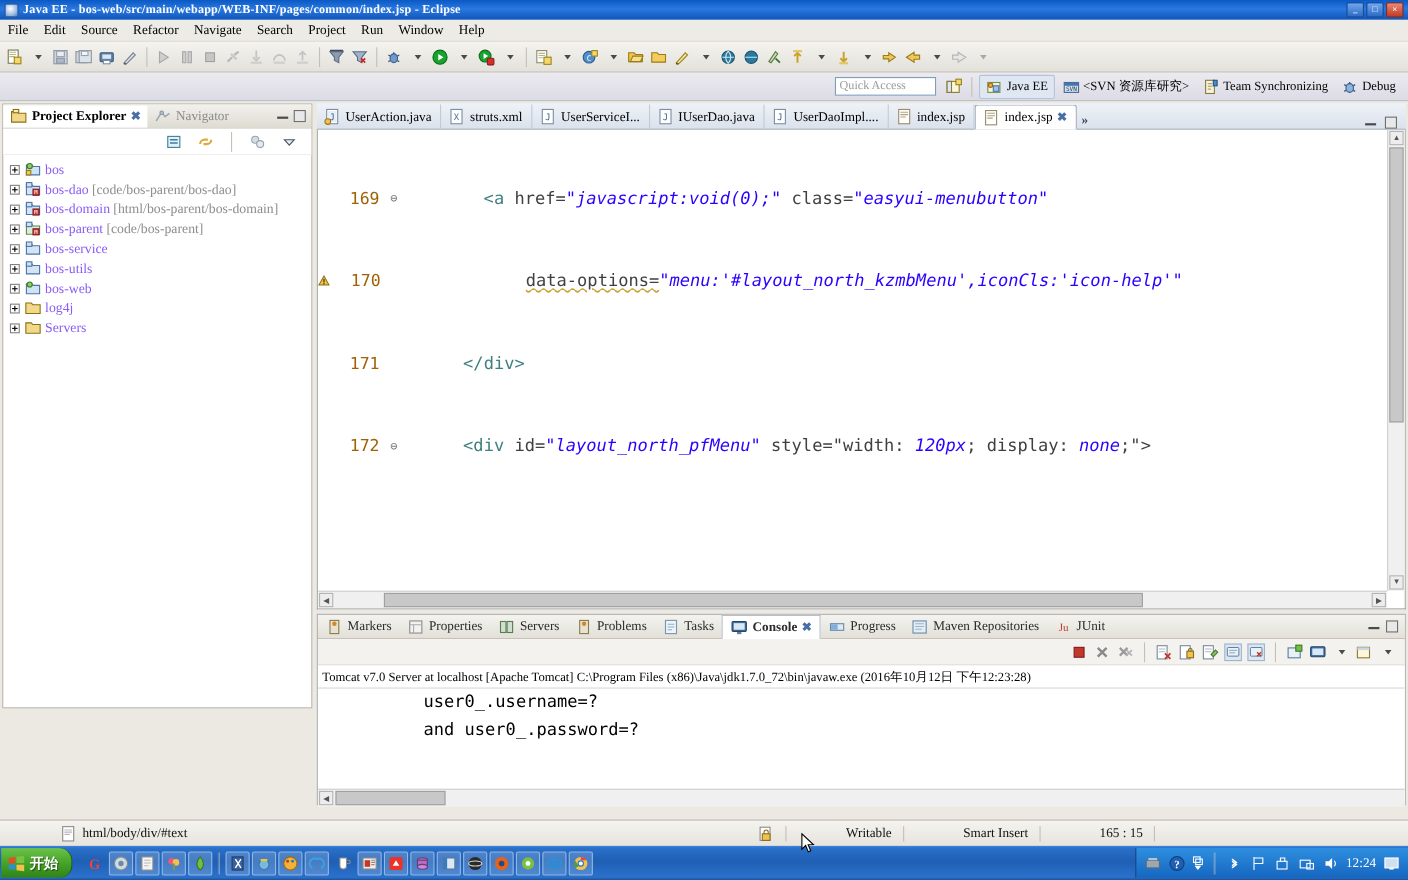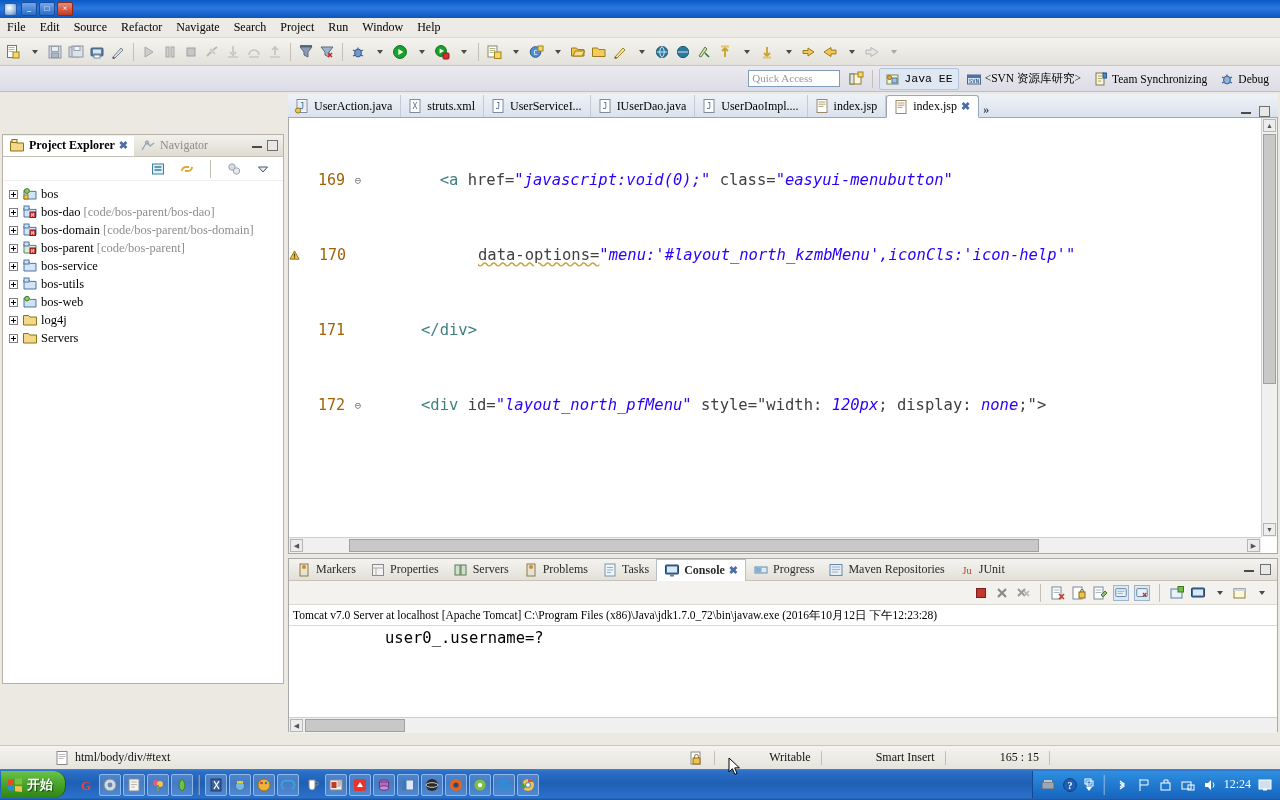--- a/index.html
+++ b/index.html
@@ -59,47 +59,47 @@
     display:flex;align-items:center;justify-content:flex-end;gap:2px;
     border-bottom:1px solid #b9c0cc; padding-right:6px;
     font-family:"Liberation Serif", serif; font-size:11.5px;
   }
   .qaccess {
     width:92px;height:17px;background:#fff;border:1px solid #7f9db9;
     color:#9a9a9a;font-size:11px;line-height:15px;padding-left:3px;
     font-family:"Liberation Serif",serif; margin-right:4px;
   }
   .pbtn { display:flex;align-items:center;gap:3px;padding:2px 5px;white-space:nowrap; }
-  .pbtn.active { background:#dfe7f2; border:1px solid #b4c4da; border-radius:2px;font-family:Liberation Mono, monospace; }
+  .pbtn.active { background:#dfe7f2; border:1px solid #b4c4da; border-radius:2px; }
 
   
   .main { position:absolute; left:0; top:92px; width:1280px; height:653px; background:#ece9e2; }
 
   
   .explorer { position:absolute;left:2px;top:2px;width:282px;height:550px;
-              background:#fff;border:1px solid #b6b2a8;margin-top:40px; }
+              background:#fff;border:1px solid #b6b2a8; }
   .viewtabs { height:22px;background:linear-gradient(to bottom,#f2f1ec,#dedbd2);
               display:flex;align-items:center;border-bottom:1px solid #c6c2b8;
               font-family:"Liberation Serif",serif;font-size:12px;}
   .vtab { display:flex;align-items:center;gap:4px;padding:2px 6px;white-space:nowrap;}
   .vtab.active { background:#fff;font-weight:bold; }
   .vtab.inactive { color:#8b8b8b; }
   .vtclose { font-size:11px;color:#4a6fa5;font-weight:bold; }
   .viewbtns { margin-left:auto;display:flex;gap:5px;padding-right:5px;align-items:center; }
   .vbtn { width:11px;height:11px;border:1px solid #6f6f6f;background:#e8e8e8; }
   .vbtn.min { height:4px;border-top:none;border-left:none;border-right:none;border-bottom:2px solid #4a4a4a;background:none;width:10px;}
   .localbar { height:24px;background:#fff;display:flex;align-items:center;justify-content:flex-end;
               gap:9px;padding-right:10px;border-bottom:1px solid #efefef;}
   .tree { padding:4px 0 0 6px; font-family:"Liberation Serif",serif; font-size:12.5px; }
   .trow { display:flex;align-items:center;height:18px;gap:3px;white-space:nowrap; }
   .expander { width:9px;height:9px;border:1px solid #808080;background:#fff;
               position:relative;flex:none;margin-right:1px;}
   .expander:before{content:"";position:absolute;left:1px;top:3px;width:5px;height:1px;background:#000;}
   .expander:after{content:"";position:absolute;left:3px;top:1px;width:1px;height:5px;background:#000;}
-  .tlabel { color:#000000; }
+  .tlabel { color:#8b5cf6; }
   .tpath { color:#8d8d8d; }
 
   
   .editor { position:absolute;left:288px;top:2px;width:990px;height:460px; }
   .edtabs { height:24px;background:linear-gradient(to bottom,#eef2f8,#dbe2ec);
             display:flex;align-items:flex-end;border-bottom:1px solid #9ba7b8;
             font-family:"Liberation Serif",serif;font-size:12px;}
   .etab { display:flex;align-items:center;gap:4px;padding:3px 8px 3px 6px;height:22px;
           white-space:nowrap;border-right:1px solid #c2cad6;}
   .etab.active { background:#fff;border:1px solid #9ba7b8;border-bottom:1px solid #fff;
@@ -185,20 +185,21 @@
           font-family:"Liberation Serif",serif;font-size:12px; }
   .cursor { position:absolute;pointer-events:none;z-index:50; }
 </style>
 </head>
 <body>
 
 <div class="app">
 
   <div class="titlebar">
     <div class="tico"></div>
+    <div class="ttext">Java EE - bos-web/src/main/webapp/WEB-INF/pages/common/index.jsp - Eclipse</div>
     <div class="winbtns">
       <div class="winbtn">_</div>
       <div class="winbtn">□</div>
       <div class="winbtn close">×</div>
     </div>
   </div>
 
   <div class="menubar">
     <div class="mi">File</div>
     <div class="mi">Edit</div>
@@ -550,21 +551,21 @@
         </div>
         <div class="trow">
           <span class="expander"></span>
           <svg class="ic" viewBox="0 0 16 16">
               <path d="M2 13 V4 h5 l1.2 1.4 H14 V13 Z" fill="#d4e4f2" stroke="#4a74a8"></path>
               <rect x="2" y="2" width="5" height="4" fill="#cfe0ef" stroke="#4a74a8"></rect>
               <rect x="8" y="8" width="5.5" height="5.5" fill="#d13a3a" stroke="#7d1c1c"></rect>
               <text x="10.7" y="12.6" font-size="5" fill="#fff" text-anchor="middle" font-family="monospace">M</text>
             </svg>
           <span class="tlabel">bos-domain</span>
-          <span class="tpath">[code/bos-parent/bos-domain]</span>
+          <span class="tpath">[html/bos-parent/bos-domain]</span>
         </div>
         <div class="trow">
           <span class="expander"></span>
           <svg class="ic" viewBox="0 0 16 16">
               <path d="M2 13 V4 h5 l1.2 1.4 H14 V13 Z" fill="#dcebd8" stroke="#5a8a4a"></path>
               <rect x="2" y="2" width="5" height="4" fill="#cfe0ef" stroke="#4a74a8"></rect>
               <rect x="8" y="8" width="5.5" height="5.5" fill="#d13a3a" stroke="#7d1c1c"></rect>
               <text x="10.7" y="12.6" font-size="5" fill="#fff" text-anchor="middle" font-family="monospace">M</text>
             </svg>
           <span class="tlabel">bos-parent</span>
@@ -860,20 +861,21 @@
             </svg>
         </div>
         <div class="cbtn">
             <span class="caret"></span>
           </div>
       </div>
 
       <div class="cbody">
         <div class="chdr">Tomcat v7.0 Server at localhost [Apache Tomcat] C:\Program Files (x86)\Java\jdk1.7.0_72\bin\javaw.exe (2016年10月12日 下午12:23:28)</div>
         <div class="cout">user0_.username=?</div>
+        <div class="cout">and user0_.password=?</div>
         <div class="chs">
           <div class="arrowbx" style="left:1px;top:1px">◀</div>
           <div class="hthumb" style="left:16px;width:100px"></div>
         </div>
       </div>
     </div>
   </div>
 
   <div class="statusbar">
     <div class="sbitem">

